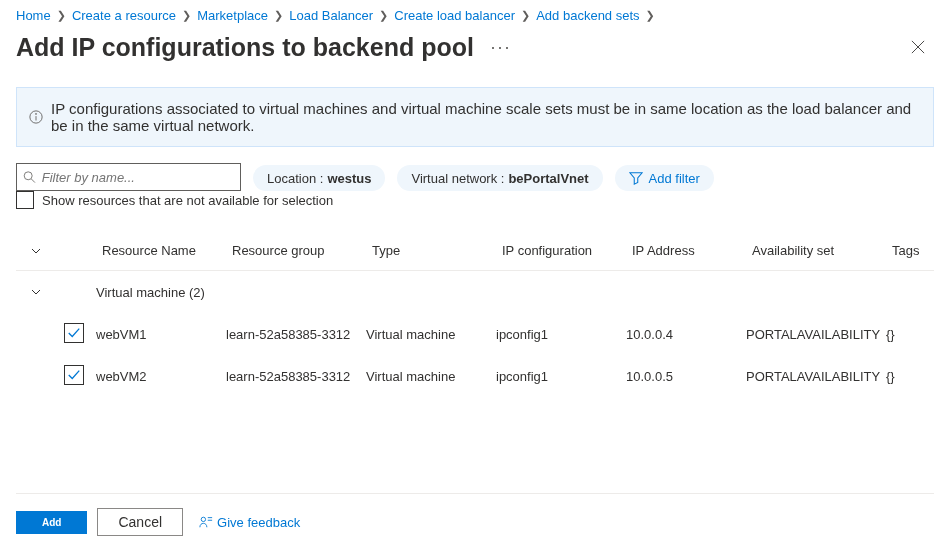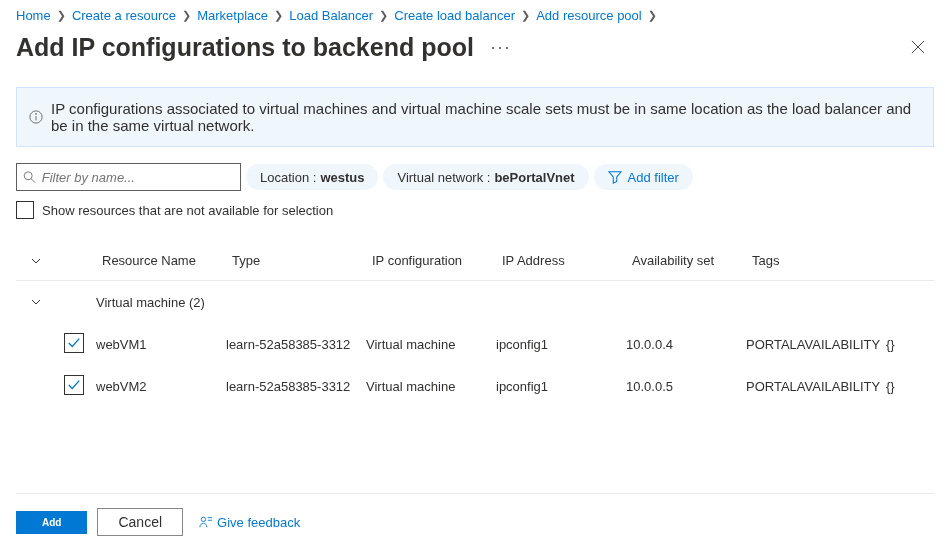--- a/index.html
+++ b/index.html
@@ -12,21 +12,21 @@
 
   .title-row { display: flex; align-items: center; margin-bottom: 24px; }
   .title { font-size: 25px; font-weight: 600; color: #323130; }
   .title-dots { margin-left: 16px; color: #605e5c; font-size: 18px; letter-spacing: 1px; }
   .close-btn { margin-left: auto; width: 32px; height: 32px; display:flex; align-items:center; justify-content:center; cursor:pointer; }
   .close-btn svg { width: 14px; height: 14px; }
 
   .info-banner { background: #eff6fc; border: 1px solid #cfe4fa; padding: 12px 12px; display: flex; align-items: center; margin-bottom: 16px; font-size: 15px; color: #323130; }
   .info-banner svg { width: 14px; height: 14px; margin-right: 8px; flex-shrink:0; color:#605e5c; }
 
-  .filter-row { display: flex; align-items: center; gap: 5px; margin-bottom: 10px; }
+  .filter-row { display: flex; align-items: flex-end; gap: 12px; }
   .search-box { display: flex; align-items: center; border: 1px solid #605e5c; width: 225px; height: 28px; padding: 0 6px; }
   .search-box svg { width: 14px; height: 14px; color:#605e5c; margin-right:6px; }
   .search-box input { border: none; outline: none; width: 100%; font-size: 13px; font-style: italic; color:#605e5c; }
   .pill { background: #eff6fc; border-radius: 14px; padding: 4px 14px; font-size: 13px; color: #323130; display:flex; align-items:center; height:26px; }
   .pill-label { color: #323130; }
   .pill-value { font-weight: 600; margin-left: 4px; }
   .add-filter-pill { display:flex; align-items:center; gap:6px; }
   .add-filter-pill svg { width: 14px; height:14px; color:#0078d4; }
   .add-filter-pill span { color:#0078d4; }
 
@@ -63,21 +63,21 @@
     <a>Home</a>
       <span class="sep">❯</span>
     <a>Create a resource</a>
       <span class="sep">❯</span>
     <a>Marketplace</a>
       <span class="sep">❯</span>
     <a>Load Balancer</a>
       <span class="sep">❯</span>
     <a>Create load balancer</a>
       <span class="sep">❯</span>
-    <a>Add resource pool</a>
+    <a>Add backend sets</a>
       <span class="sep">❯</span>
   </div>
 
   <div class="title-row">
     <div class="title">Add IP configurations to backend pool</div>
     <div class="title-dots">···</div>
     <div class="close-btn">
       <svg viewBox="0 0 16 16" fill="none" stroke="#323130" stroke-width="1">
           <path d="M1 1 L15 15 M15 1 L1 15"></path>
         </svg>
@@ -124,20 +124,21 @@
 
   <div class="table">
     <div class="thead">
       <div class="chev-cell">
         <svg viewBox="0 0 12 12" fill="none" stroke="#323130" stroke-width="1">
             <path d="M2 4 L6 8 L10 4"></path>
           </svg>
       </div>
       <div></div>
       <div class="cell">Resource Name</div>
+      <div class="cell">Resource group</div>
       <div class="cell">Type</div>
       <div class="cell">IP configuration</div>
       <div class="cell">IP Address</div>
       <div class="cell">Availability set</div>
       <div class="cell">Tags</div>
     </div>
 
     <div class="group-row">
       <div class="chev-cell">
         <svg viewBox="0 0 12 12" fill="none" stroke="#323130" stroke-width="1">

